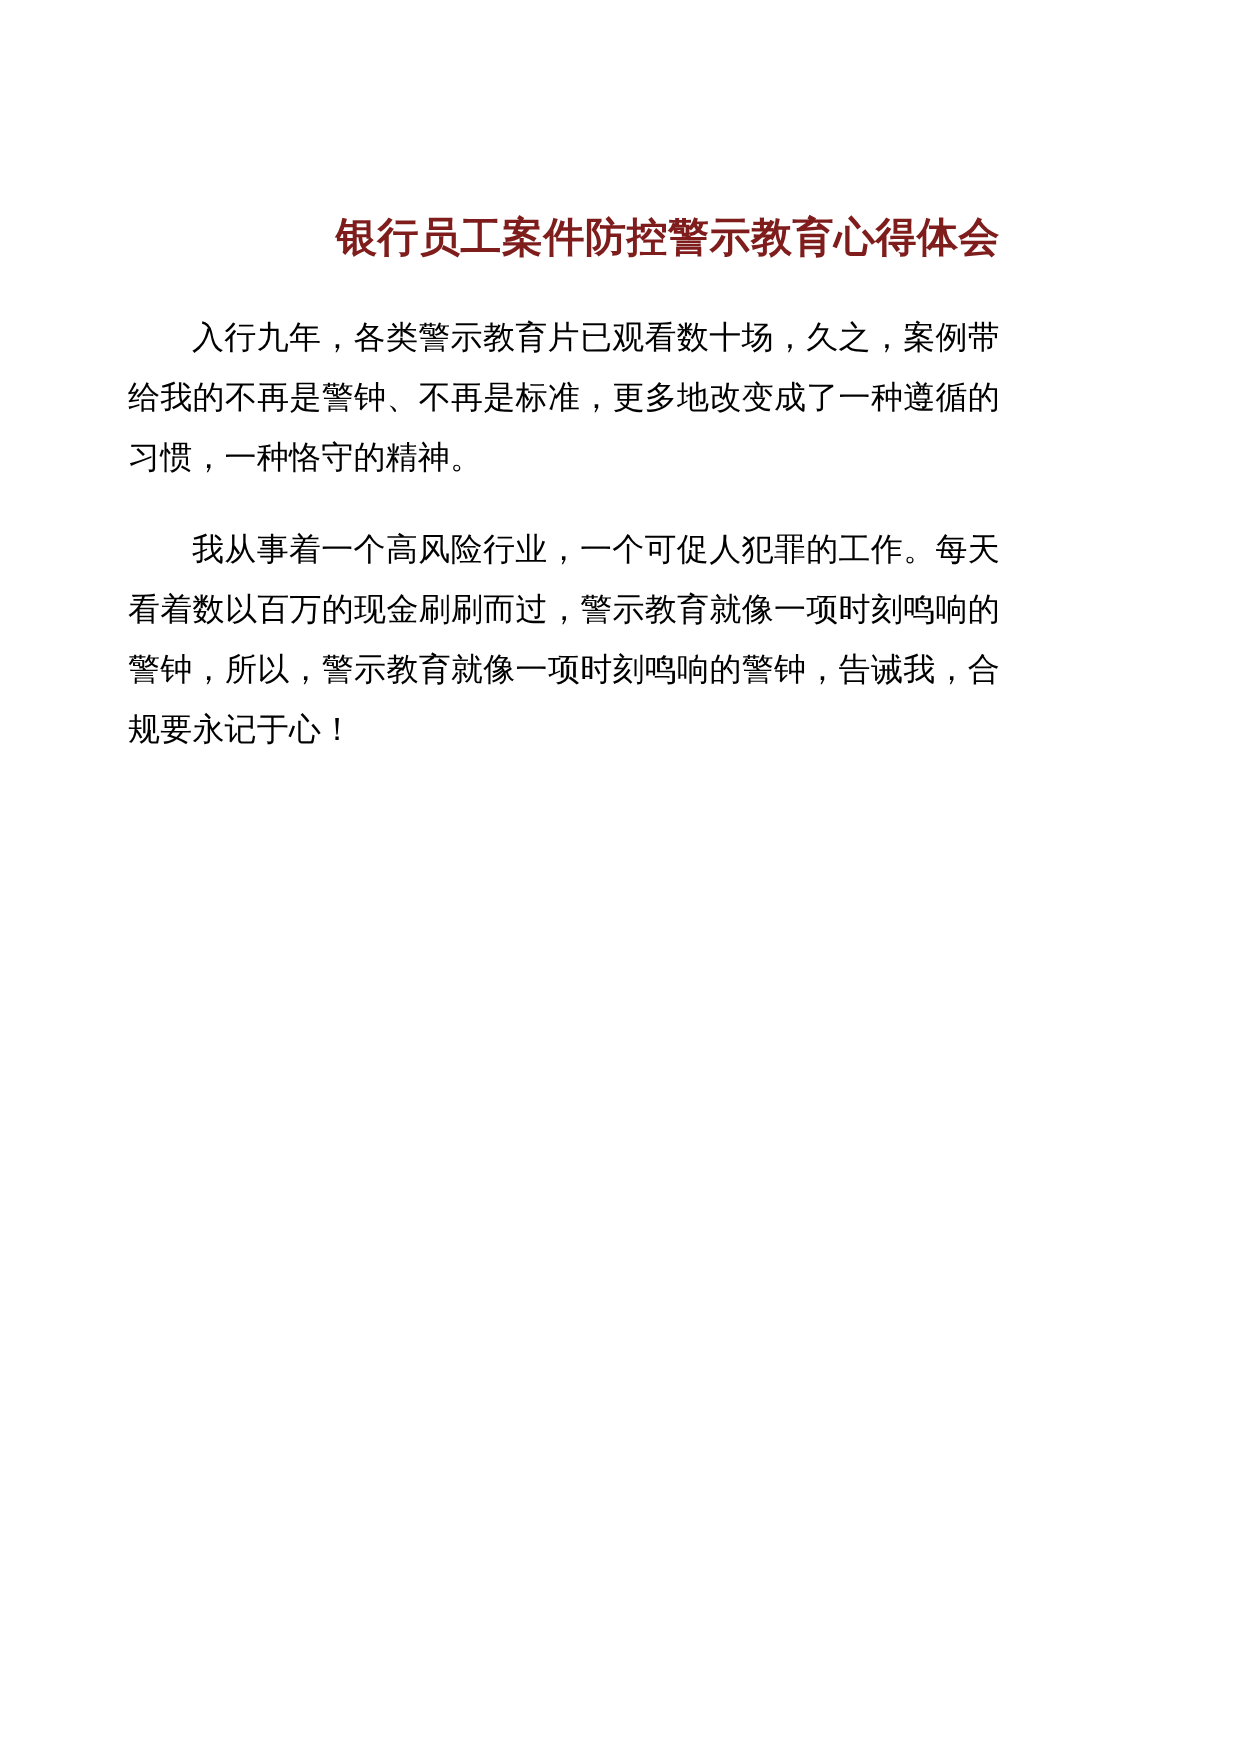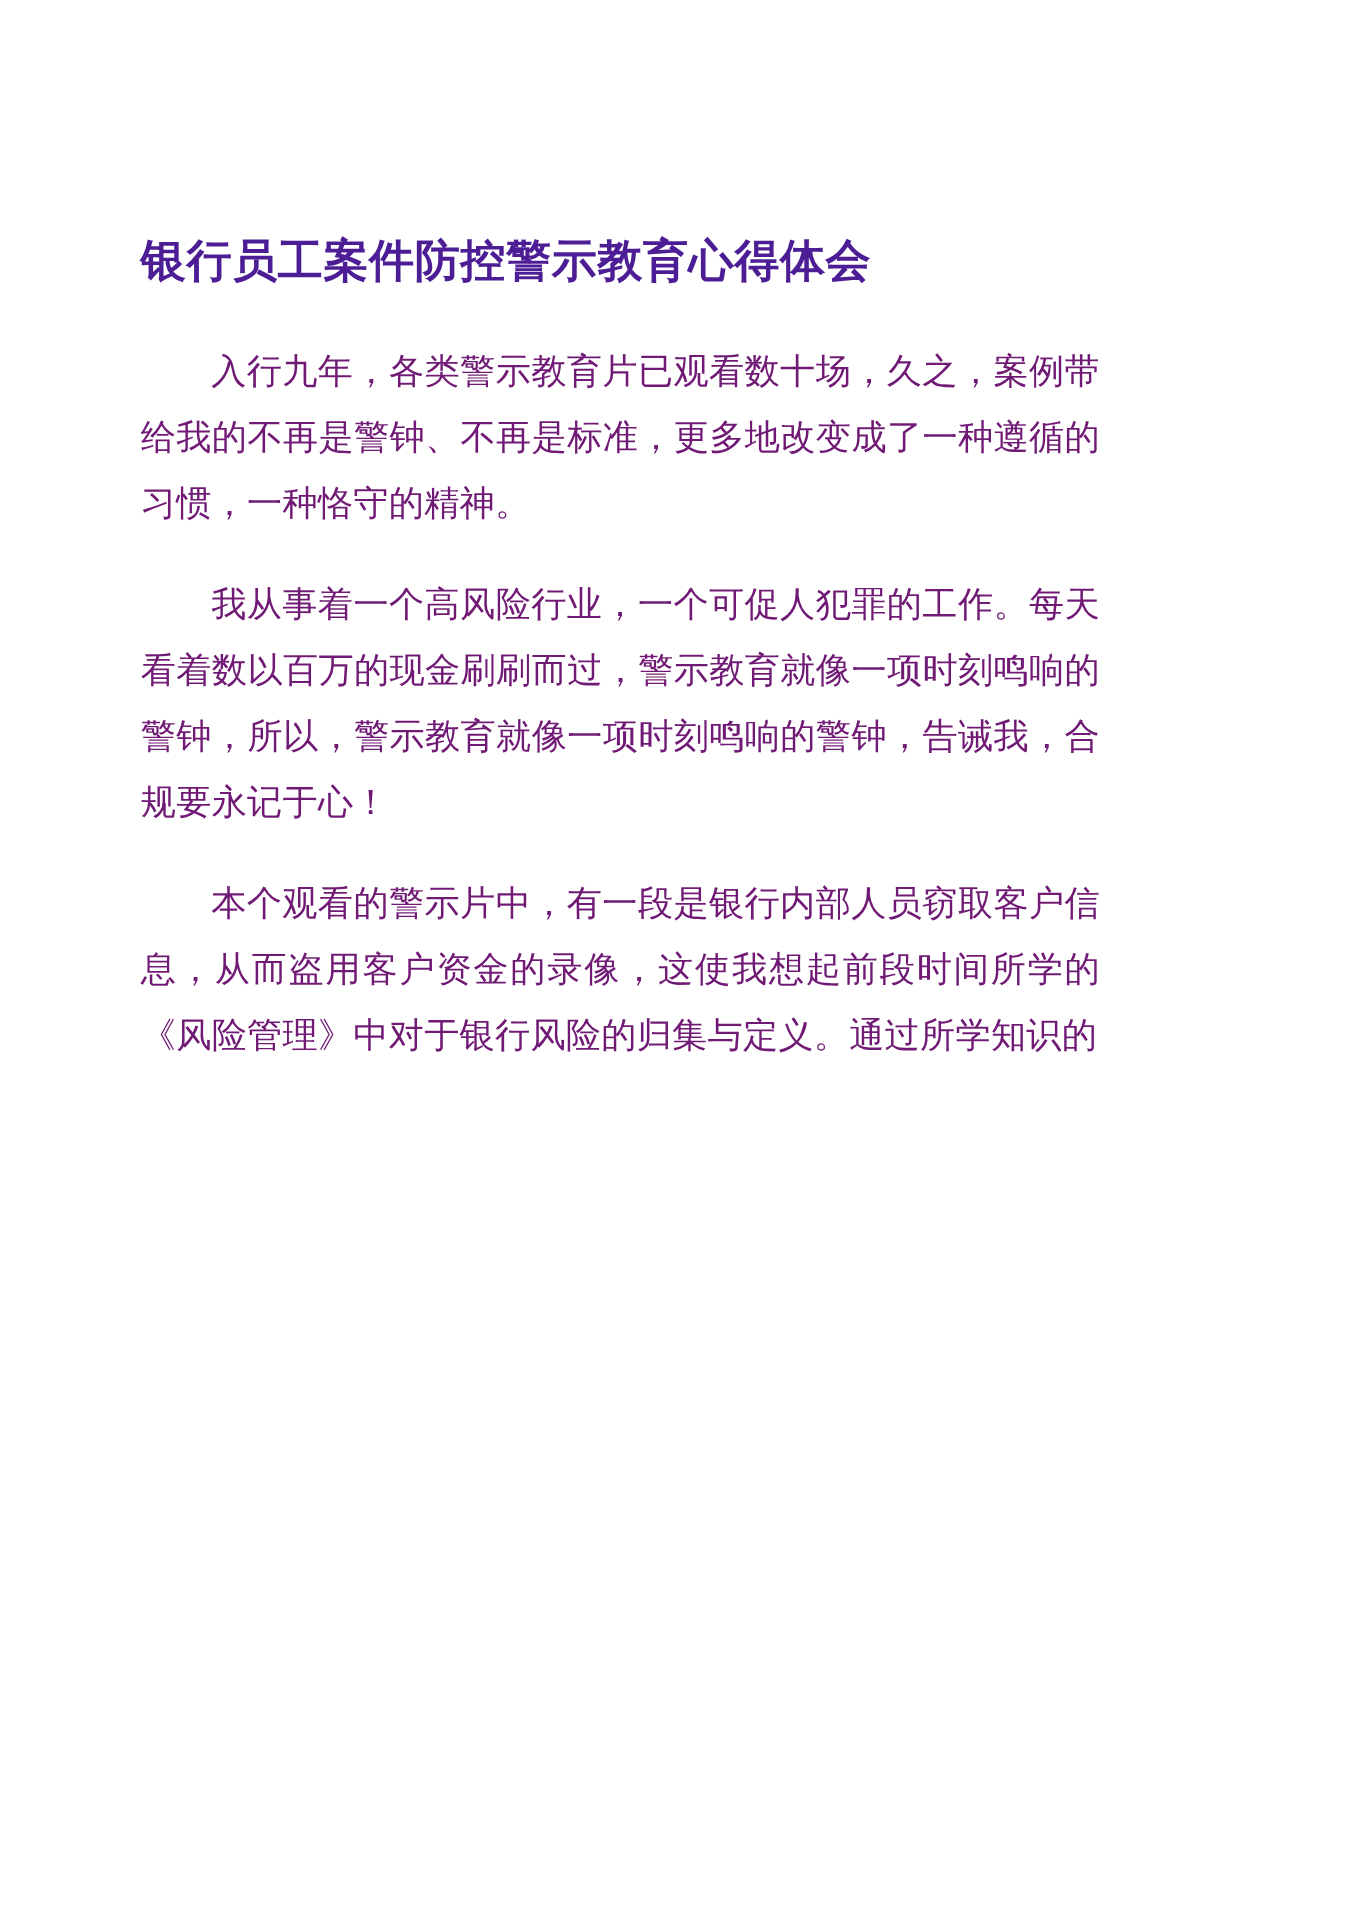--- a/index.html
+++ b/index.html
@@ -21,38 +21,38 @@
   }
   .page-body {
     position: absolute;
     left: 128px;
     top: 0;
     width: 872px;
   }
   .doc-title {
     margin: 0;
     padding: 0;
-    text-align: left;
+    text-align: right;
     font-size: 41px;
     font-weight: bold;
     line-height: 1.25;
     letter-spacing: 0.5px;
     padding-top: 212px;
     padding-bottom: 0;
-    color: #4c1d95;
+    color: #7f1d1d;
   }
   .doc-para {
     margin: 0;
     padding: 0;
     font-size: 32px;
     line-height: 60px;
     text-align: justify;
     text-justify: inter-ideograph;
     text-indent: 2em;
-    color: #701a75;
+    color: #000000;
     letter-spacing: 0.2px;
     word-break: break-all;
   }
   .doc-para.first-para {
     margin-top: 44px;
   }
   .doc-para + .doc-para {
     margin-top: 32px;
   }
 </style>
@@ -62,16 +62,15 @@
 <div class="page">
   <div class="page-body">
 
     <h1 class="doc-title">银行员工案件防控警示教育心得体会</h1>
 
     <p class="doc-para first-para">入行九年，各类警示教育片已观看数十场，久之，案例带给我的不再是警钟、不再是标准，更多地改变成了一种遵循的习惯，一种恪守的精神。</p>
 
     <p class="doc-para">我从事着一个高风险行业，一个可促人犯罪的工作。每天看着数以百万的现金刷刷而过，警示教育就像一项时刻鸣响的警钟，所以，警示教育就像一项时刻鸣响的警钟，告诫我，合规要永记于心！</p>
 
 
-    <p class="doc-para">本个观看的警示片中，有一段是银行内部人员窃取客户信息，从而盗用客户资金的录像，这使我想起前段时间所学的《风险管理》中对于银行风险的归集与定义。通过所学知识的</p>
 
   </div>
 </div>
 
 </body></html>

